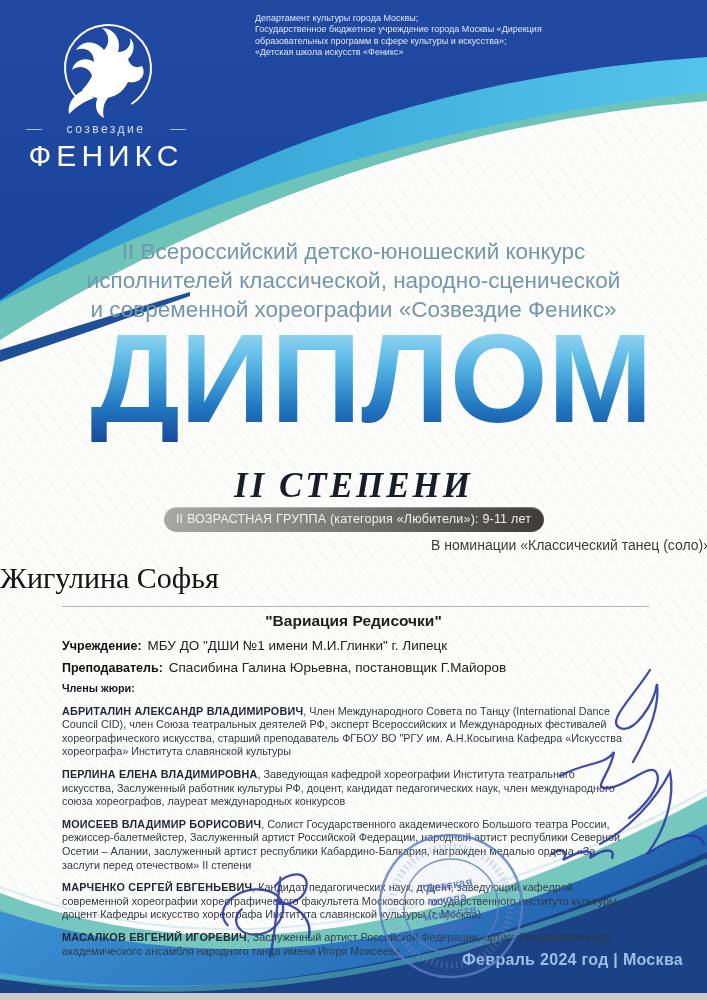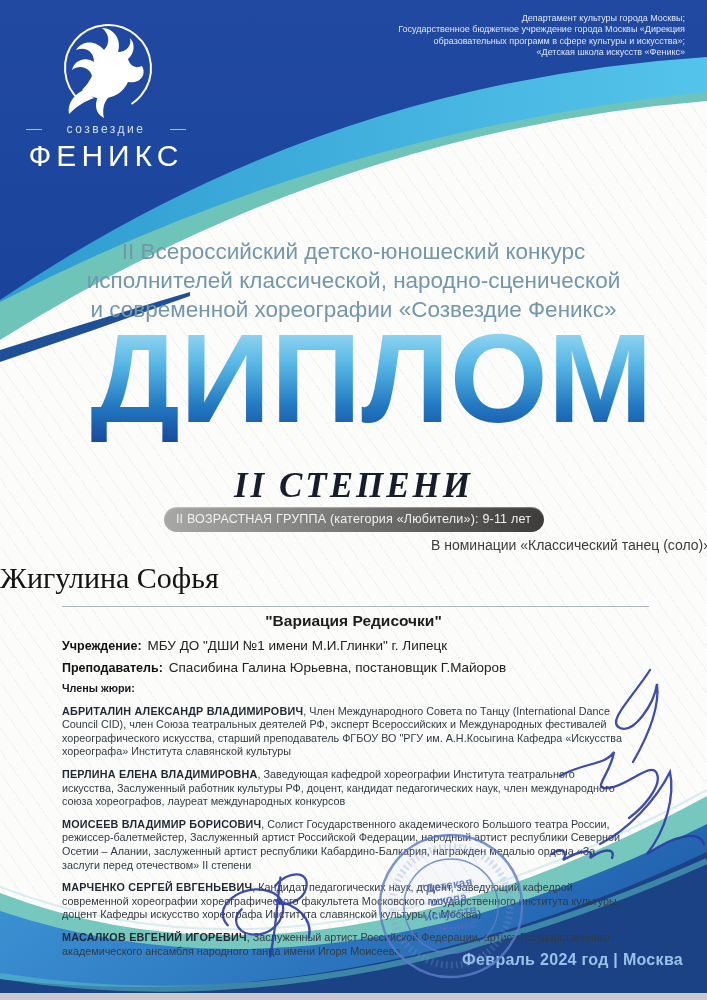--- a/index.html
+++ b/index.html
@@ -12,21 +12,21 @@
   }
   .abs{position:absolute;}
   svg{display:block;}
   
   .header-svg{top:0;left:0;z-index:1;}
   .logo{top:16px;left:26px;width:160px;text-align:center;z-index:3;}
   .const-row{display:flex;align-items:center;justify-content:center;gap:25px;margin-top:2px;}
   .dash{width:24px;height:1px;background:#a9bedd;}
   .const-label{font-size:12px;letter-spacing:2.5px;color:#d3e0f2;}
   .phoenix-name{font-size:30px;font-weight:300;letter-spacing:5px;color:#ffffff;margin-top:3px;}
-  .org-text{top:13px;right:22px;width:430px;text-align:right;z-index:3;
+  .org-text{top:13px;right:22px;width:430px;z-index:3;
     font-size:9px;line-height:11.4px;color:#dfe8f6;}
   
   .main-title{top:237px;left:0;width:100%;text-align:center;z-index:2;
     font-size:22.5px;line-height:29px;color:#7396ab;}
   .diploma{top:316px;left:0;width:100%;text-align:center;z-index:2;
     font-size:126px;font-weight:700;line-height:1;letter-spacing:0px;
     background:linear-gradient(180deg,#b0e3f7 0%,#58b7e5 38%,#2277c0 72%,#174a9c 100%);
     -webkit-background-clip:text;background-clip:text;color:transparent;padding-left:18px;}
   .serif-line{left:0;width:100%;text-align:center;z-index:2;
     font-family:"Liberation Serif", serif;font-style:italic;font-weight:700;

